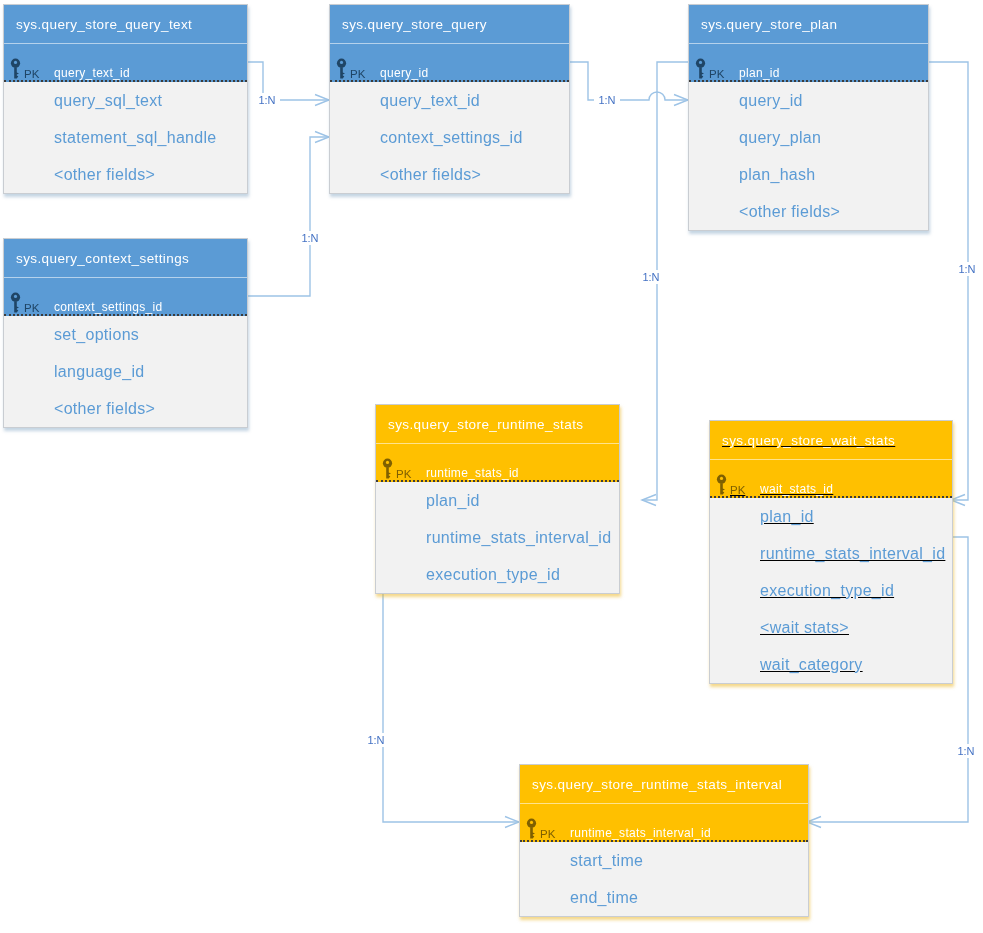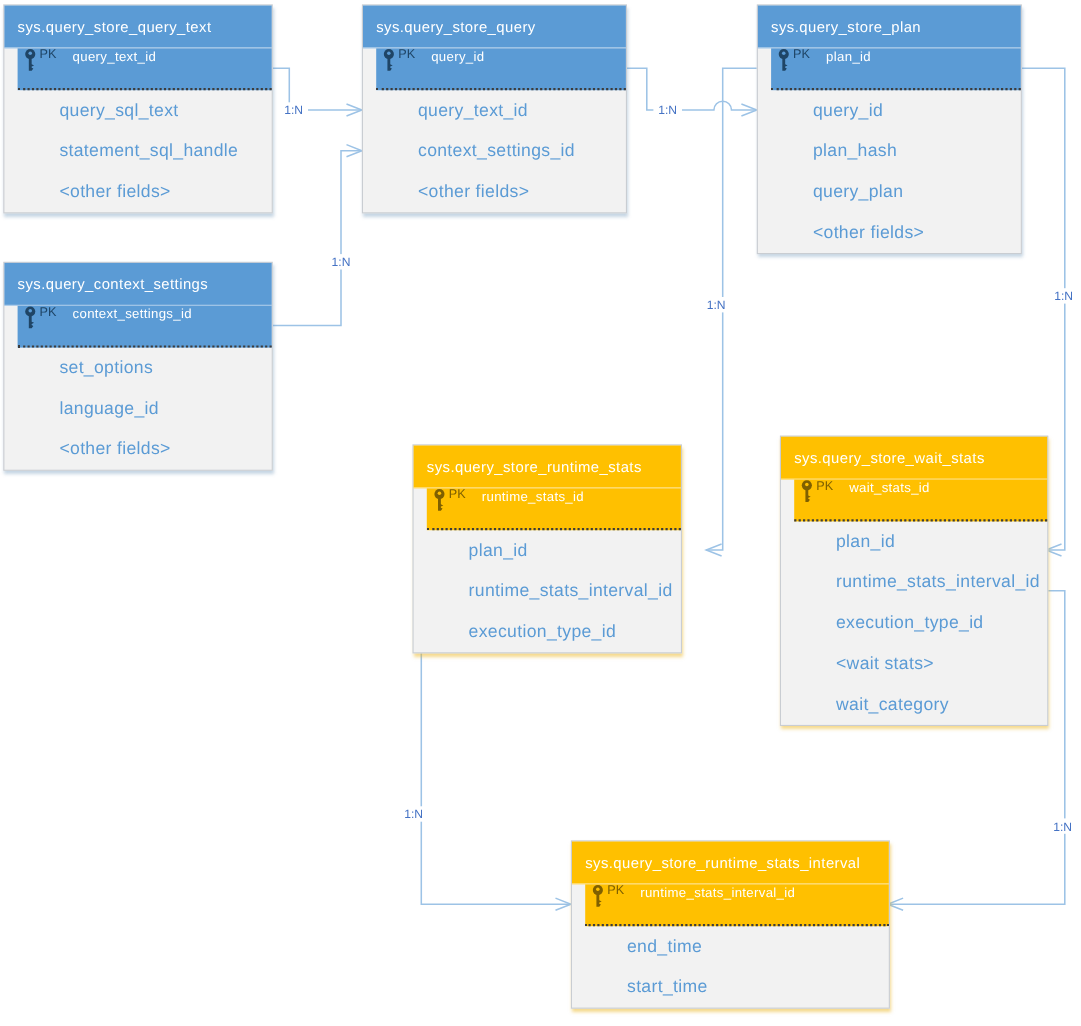--- a/index.html
+++ b/index.html
@@ -13,22 +13,22 @@
   .lbl{fill:#4472c4;font-size:11px;font-family:"Liberation Sans",sans-serif;text-anchor:middle;}
 
   
   .etable{position:absolute;z-index:2;background:#f2f2f2;border:1px solid #c9cdd2;box-sizing:content-box;}
   .etable.blue{--hdr:#5b9bd5;--pkc:#1f4566;box-shadow:1px 3px 3px rgba(110,150,185,.40);}
   .etable.orange{--hdr:#ffc000;--pkc:#7f6000;box-shadow:1px 3px 3px rgba(235,180,25,.50);}
 
   .eheader{height:39px;background:var(--hdr);color:#ffffff;display:flex;align-items:center;
            padding:16px 12px;font-size:13.5px;letter-spacing:.4px;
            border-bottom:1px solid rgba(255,255,255,.55);box-sizing:border-box;white-space:nowrap;}
-  .pkrow{height:38px;background:var(--hdr);display:flex;align-items:flex-start;
-         border-bottom:2px dotted #3c3c3c;box-sizing:border-box;white-space:nowrap;margin-left:12px;}
+  .pkrow{height:38px;background:var(--hdr);display:flex;align-items:flex-end;
+         border-bottom:2px dotted #3c3c3c;box-sizing:border-box;white-space:nowrap;}
   .pkrow .key{margin-left:5px;flex:0 0 auto;}
   .pkrow .pkl{color:var(--pkc);font-size:11.5px;margin-left:2px;width:24px;flex:0 0 auto;}
   .pkrow .fname{color:#ffffff;font-size:12px;letter-spacing:.3px;margin-left:6px;}
   .frow{height:37px;display:flex;align-items:center;padding-left:50px;box-sizing:border-box;
         color:#5b9bd5;font-size:16px;letter-spacing:.3px;white-space:nowrap;}
 </style>
 </head>
 <body>
 
 <div id="stage">
@@ -132,26 +132,26 @@
           <circle cx="6.5" cy="4.4" r="1.6" style="fill:var(--hdr)"></circle>
           <path d="M5.2 9.3 h2.6 v5.2 l2.2 1 -2.2 1 v1 l1.5 0.8 -1.5 2.1 h-2.6 z" style="fill:var(--pkc)"></path>
         </svg>
         <span class="pkl">PK</span>
         <span class="fname">plan_id</span>
       </div>
       <div class="frow">
         <span>query_id</span>
       </div>
       <div class="frow">
+        <span>query_plan</span>
+      </div>
+      <div class="frow">
         <span>plan_hash</span>
       </div>
       <div class="frow">
-        <span>query_plan</span>
-      </div>
-      <div class="frow">
         <span>&lt;other fields&gt;</span>
       </div>
     </div>
     <div class="etable blue" style="left: 3px; top: 238px; width: 243px;">
       <div class="eheader">
         <span>sys.query_context_settings</span>
       </div>
       <div class="pkrow">
         <svg class="key" width="13" height="22" viewBox="0 0 13 22">
           <circle cx="6.5" cy="5.2" r="4.6" style="fill:var(--pkc)"></circle>
@@ -187,21 +187,21 @@
       <div class="frow">
         <span>plan_id</span>
       </div>
       <div class="frow">
         <span>runtime_stats_interval_id</span>
       </div>
       <div class="frow">
         <span>execution_type_id</span>
       </div>
     </div>
-    <div class="etable orange" style="left: 709px; top: 396px; width: 242px;">
+    <div class="etable orange" style="left: 709px; top: 420px; width: 242px; text-decoration: underline;">
       <div class="eheader">
         <span>sys.query_store_wait_stats</span>
       </div>
       <div class="pkrow">
         <svg class="key" width="13" height="22" viewBox="0 0 13 22">
           <circle cx="6.5" cy="5.2" r="4.6" style="fill:var(--pkc)"></circle>
           <circle cx="6.5" cy="4.4" r="1.6" style="fill:var(--hdr)"></circle>
           <path d="M5.2 9.3 h2.6 v5.2 l2.2 1 -2.2 1 v1 l1.5 0.8 -1.5 2.1 h-2.6 z" style="fill:var(--pkc)"></path>
         </svg>
         <span class="pkl">PK</span>
@@ -230,19 +230,19 @@
       <div class="pkrow">
         <svg class="key" width="13" height="22" viewBox="0 0 13 22">
           <circle cx="6.5" cy="5.2" r="4.6" style="fill:var(--pkc)"></circle>
           <circle cx="6.5" cy="4.4" r="1.6" style="fill:var(--hdr)"></circle>
           <path d="M5.2 9.3 h2.6 v5.2 l2.2 1 -2.2 1 v1 l1.5 0.8 -1.5 2.1 h-2.6 z" style="fill:var(--pkc)"></path>
         </svg>
         <span class="pkl">PK</span>
         <span class="fname">runtime_stats_interval_id</span>
       </div>
       <div class="frow">
+        <span>start_time</span>
+      </div>
+      <div class="frow">
         <span>end_time</span>
       </div>
-      <div class="frow">
-        <span>start_time</span>
-      </div>
     </div>
   </div>
 
 </body></html>

